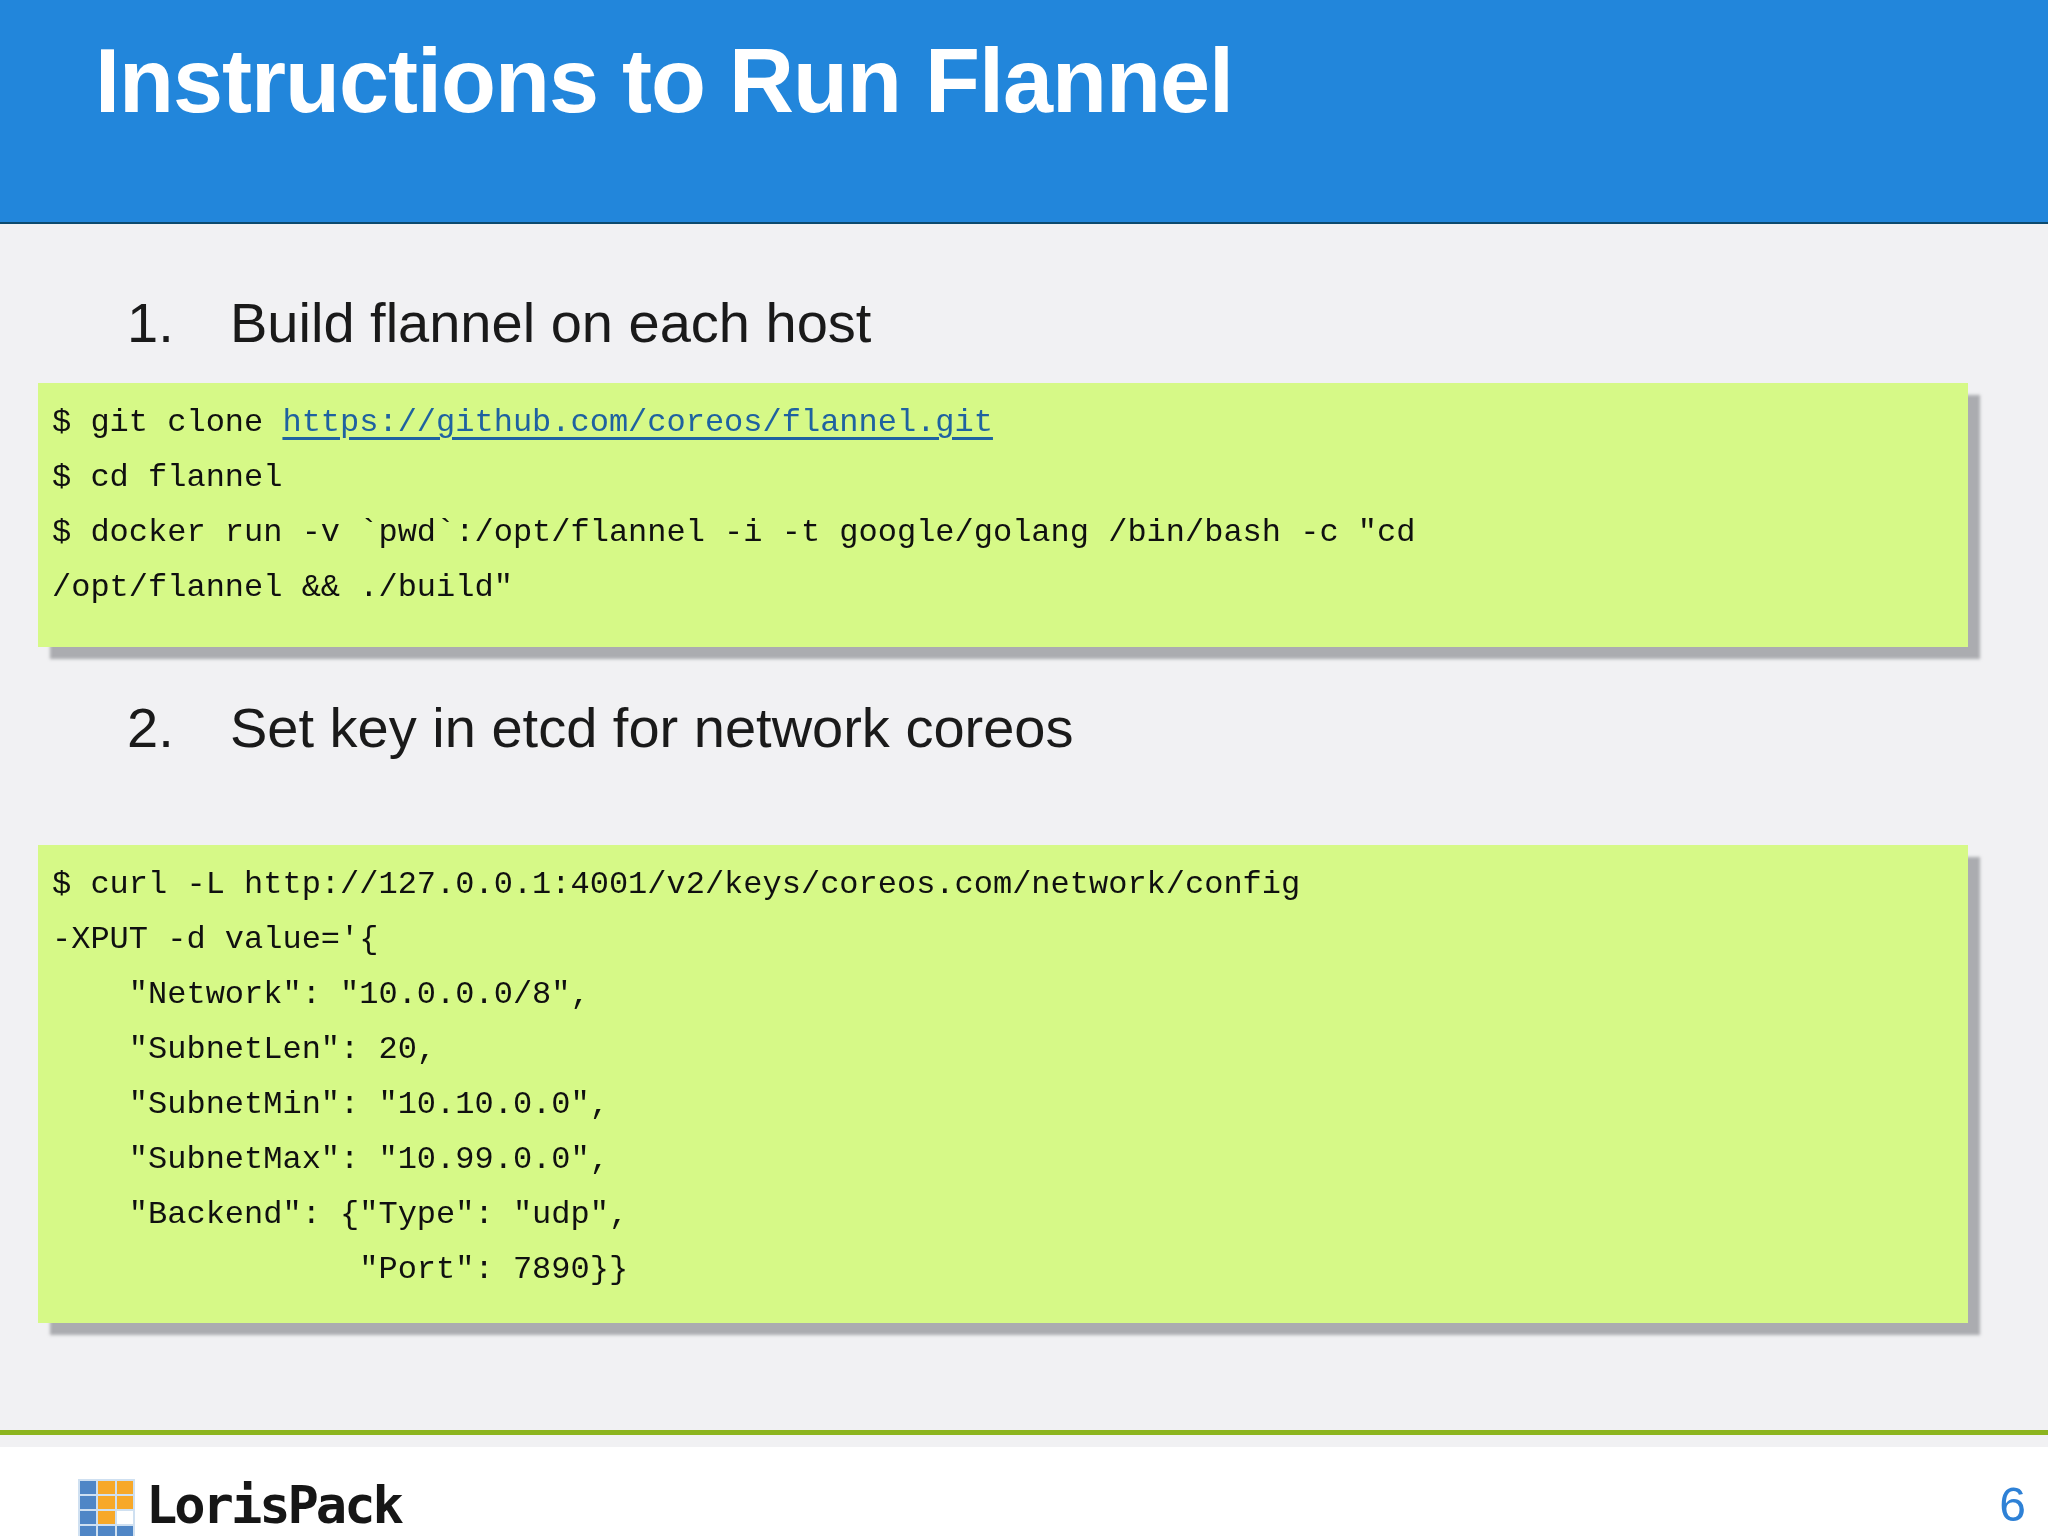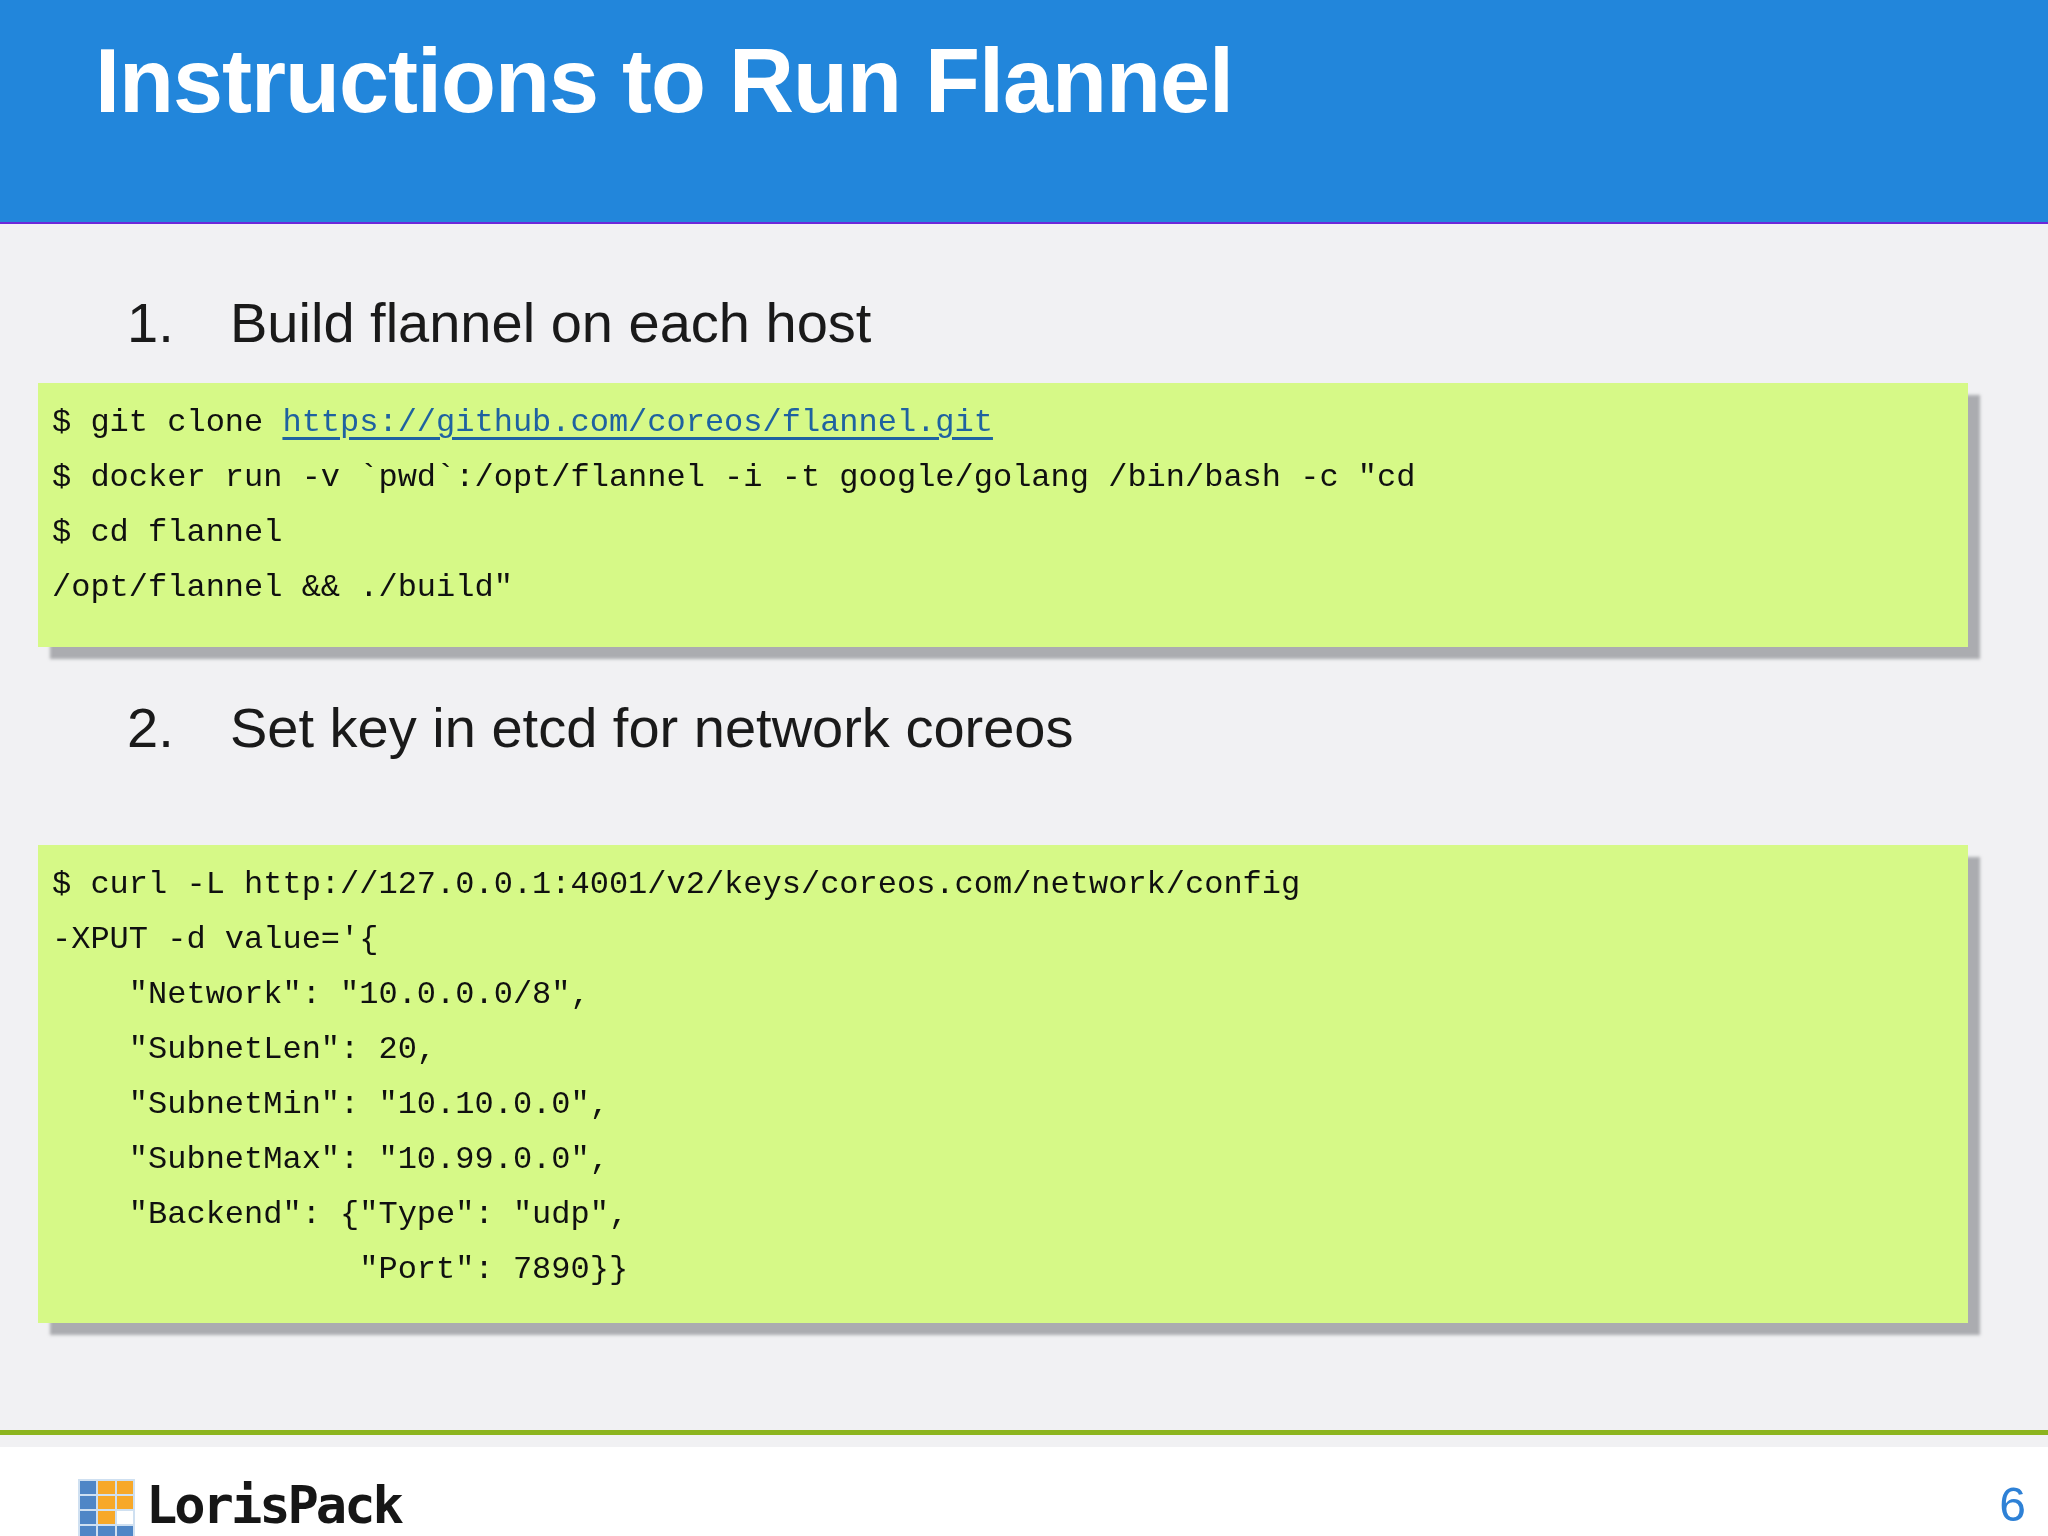--- a/index.html
+++ b/index.html
@@ -7,21 +7,21 @@
     position:relative;
     width:2048px;height:1536px;
     background:#f1f1f3;
     overflow:hidden;
     font-family:"Liberation Sans",sans-serif;
   }
   
   .header{
     position:absolute;left:0;top:0;width:2048px;height:222px;
     background:#2286db;
-    border-bottom:2px solid #6d28d9;
+    border-bottom:2px solid #0c4a6e;
   }
   .header .title{
     position:absolute;left:95px;top:30px;
     color:#ffffff;font-size:90px;font-weight:bold;
     letter-spacing:-1px;
     white-space:nowrap;
   }
   
   .step{
     position:absolute;left:127px;
@@ -91,22 +91,22 @@
     <div class="title">Instructions to Run Flannel</div>
   </div>
 
   <div class="step step1">
     <span class="num">1.</span>
     <span>Build flannel on each host</span>
   </div>
 
   <div class="codeblock block1">
     <div class="codeline"><span>$ git clone </span><span class="codelink">https://github.com/coreos/flannel.git</span></div>
+    <div class="codeline">$ cd flannel</div>
     <div class="codeline">$ docker run -v `pwd`:/opt/flannel -i -t google/golang /bin/bash -c "cd</div>
-    <div class="codeline">$ cd flannel</div>
     <div class="codeline">/opt/flannel &amp;&amp; ./build"</div>
   </div>
 
   <div class="step step2">
     <span class="num">2.</span>
     <span>Set key in etcd for network coreos</span>
   </div>
 
   <div class="codeblock block2">
     <div class="codeline">$ curl -L http://127.0.0.1:4001/v2/keys/coreos.com/network/config</div>

